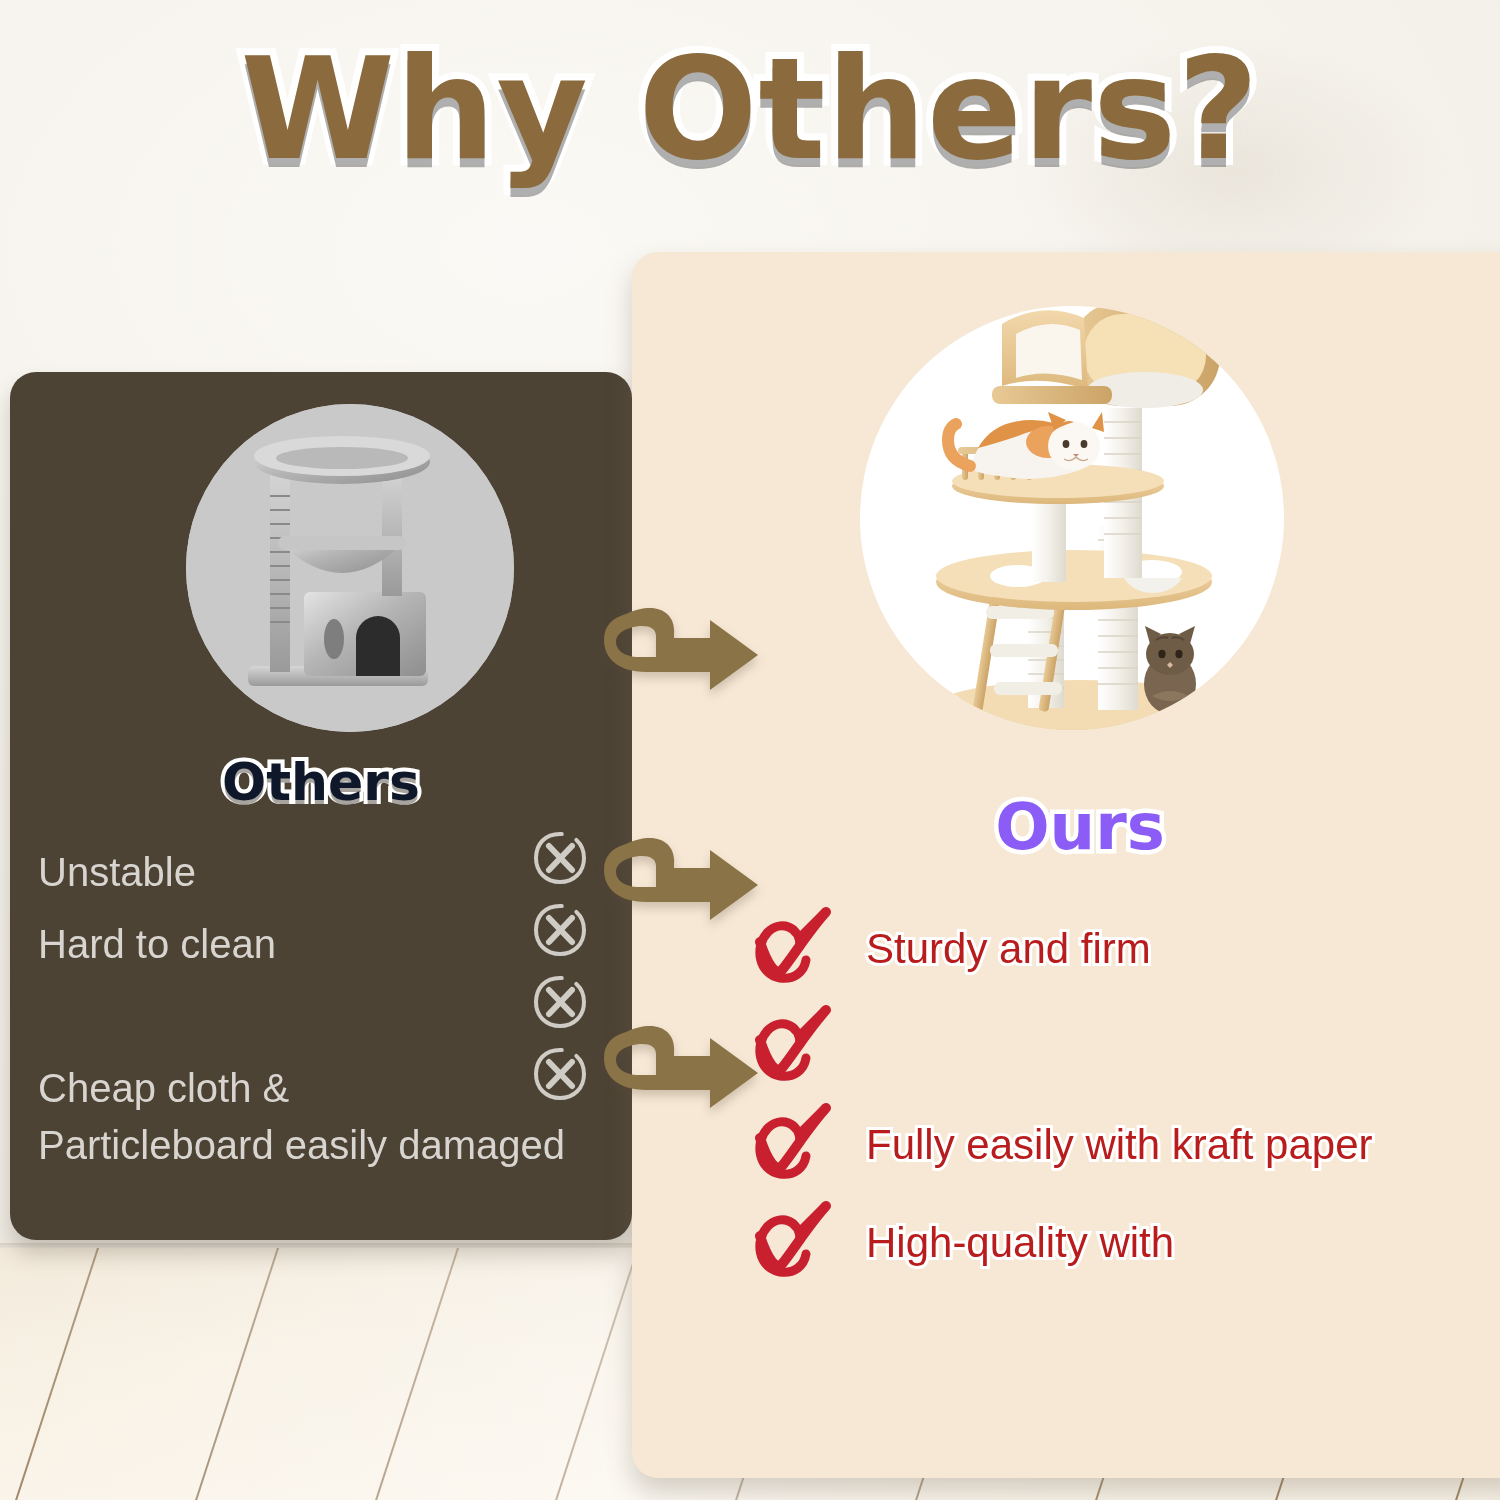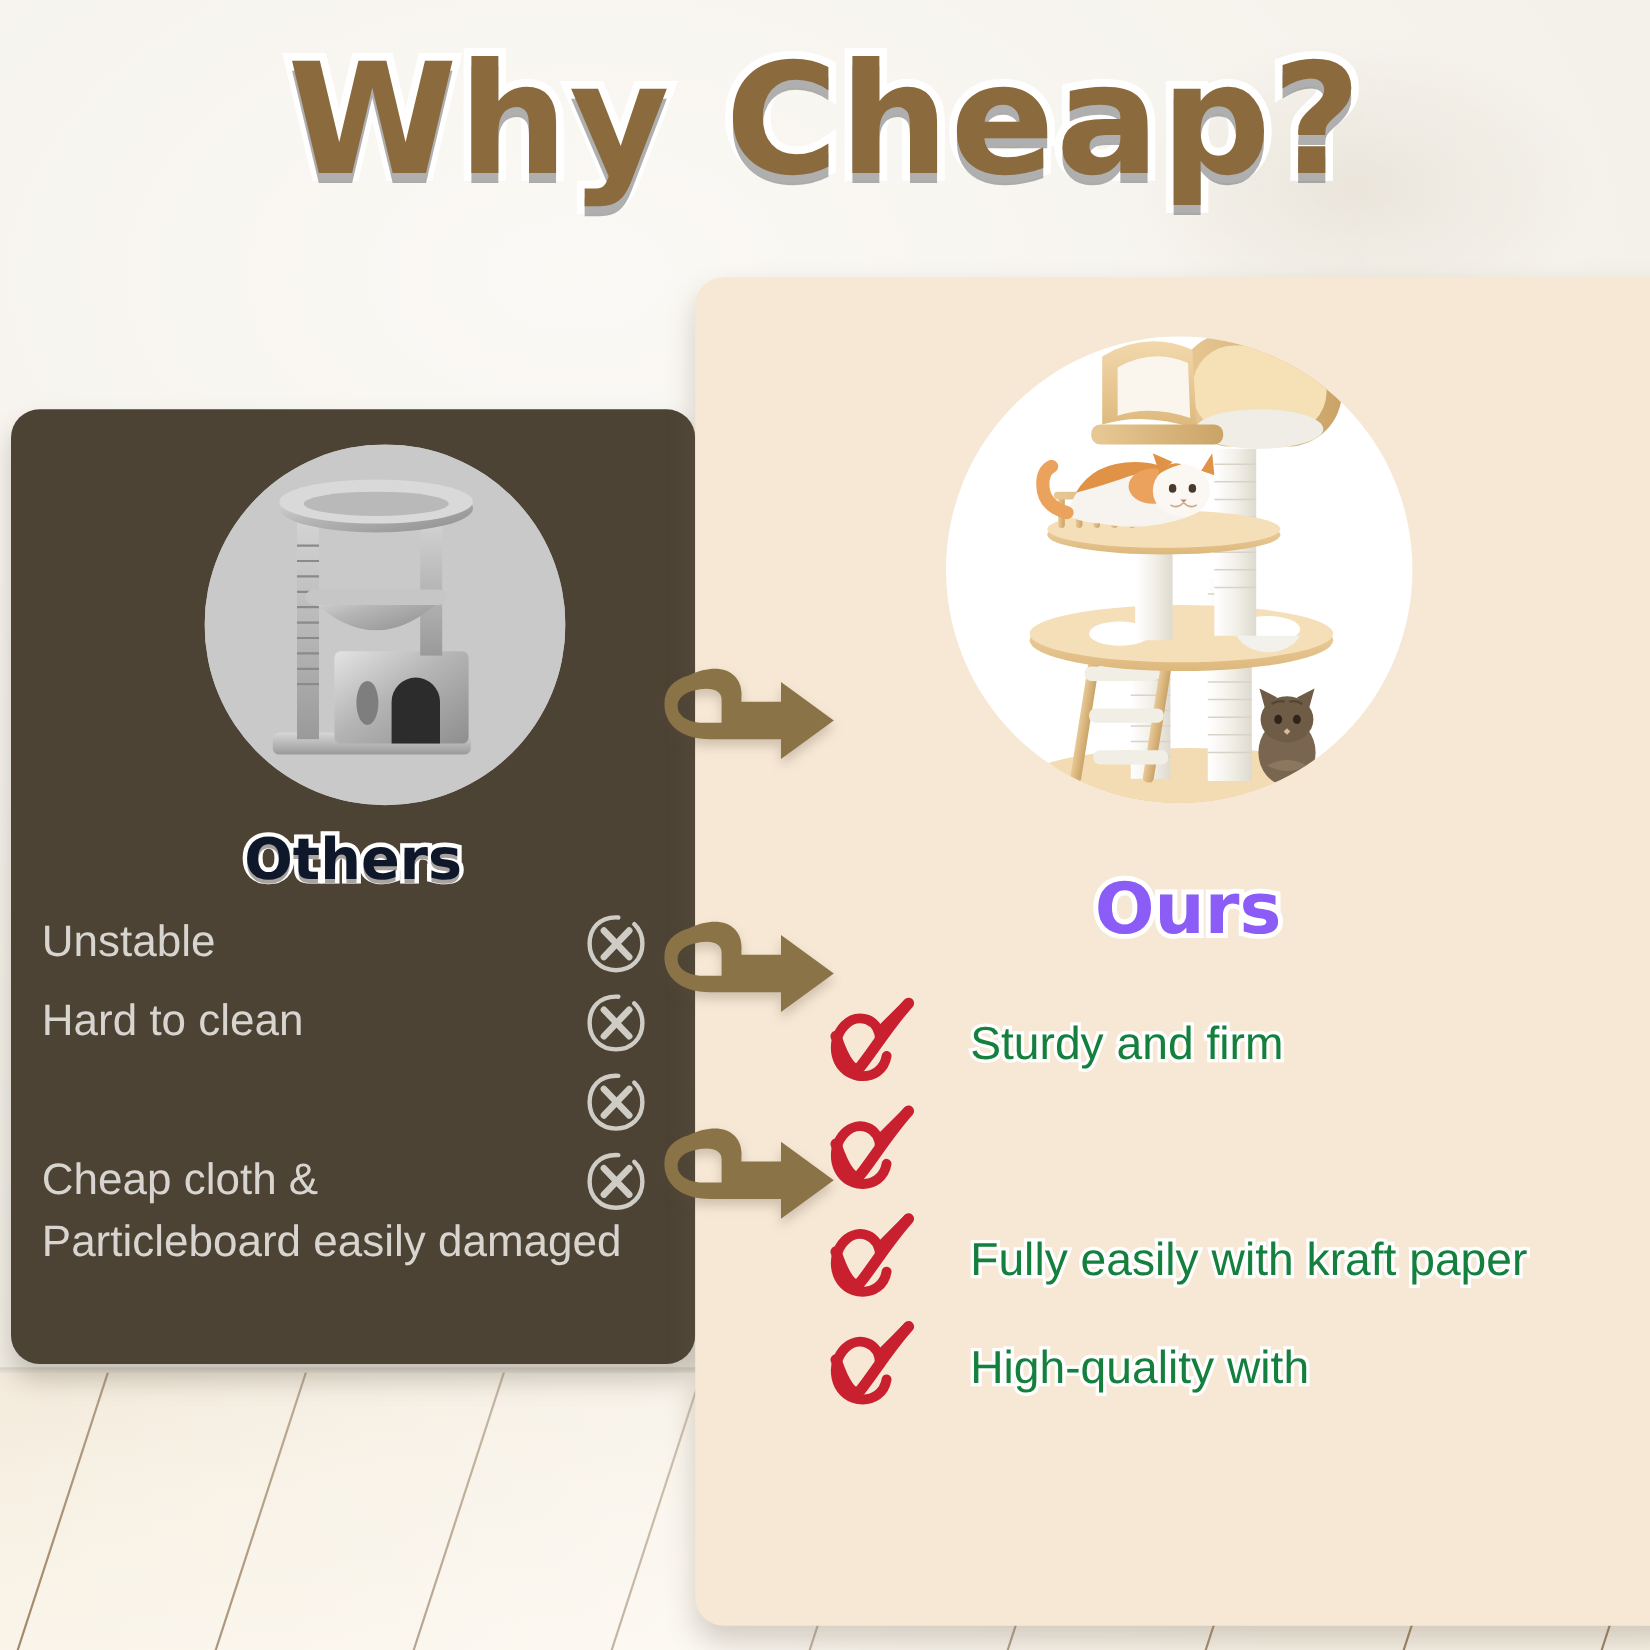--- a/index.html
+++ b/index.html
@@ -98,34 +98,34 @@
     font-family:"DejaVu Sans",sans-serif;
     -webkit-text-stroke:9px #FFFFFF;
     paint-order:stroke fill;
   }
 
   
   .others-list{position:absolute;left:38px;top:828px;width:580px;}
   .others-row{position:relative;height:72px;}
   .others-row.tall{height:118px;}
   .others-label{
-    position:absolute;left:0;top:0;
+    position:absolute;left:0;top:16px;
     font-size:40px;line-height:57px;color:#D8D5D0;
     font-family:"Liberation Sans",sans-serif;
     white-space:pre-line;
   }
   .x-icon{position:absolute;left:494px;top:2px;width:56px;height:56px;}
 
   
   .ours-list{position:absolute;left:742px;top:906px;width:760px;}
   .ours-row{position:relative;height:98px;}
   .check-icon{position:absolute;left:0px;top:0px;width:92px;height:92px;}
   .ours-label{
-    position:absolute;left:140px;top:14px;
-    font-size:42px;line-height:58px;color:#15803d;
+    position:absolute;left:124px;top:14px;
+    font-size:42px;line-height:58px;color:#b91c1c;
     font-family:"Liberation Sans",sans-serif;
     -webkit-text-stroke:6px #FFFFFF;
     paint-order:stroke fill;
     white-space:nowrap;
   }
 
   
   .arrow{position:absolute;width:180px;height:110px;}
   .arrow svg{display:block;width:100%;height:100%;
     filter:drop-shadow(0 6px 5px rgba(90,75,55,.25));}
@@ -147,21 +147,21 @@
     <div class="plank" style="left:470px"></div>
     <div class="plank" style="left:650px"></div>
     <div class="plank" style="left:830px"></div>
     <div class="plank" style="left:1010px"></div>
     <div class="plank" style="left:1190px"></div>
     <div class="plank" style="left:1370px"></div>
     <div class="plank" style="left:1550px"></div>
     <div class="sheen"></div>
   </div>
 
-  <div class="title">Why Cheap?</div>
+  <div class="title">Why Others?</div>
 
   <div class="panel-others"></div>
 
   <div class="others-photo">
     <svg viewBox="0 0 328 328" width="328" height="328" aria-hidden="true">
       <defs>
         <linearGradient id="plushG" x1="0" y1="0" x2="1" y2="1">
           <stop offset="0%" stop-color="#E3E3E3"></stop>
           <stop offset="45%" stop-color="#B5B5B5"></stop>
           <stop offset="100%" stop-color="#8E8E8E"></stop>

